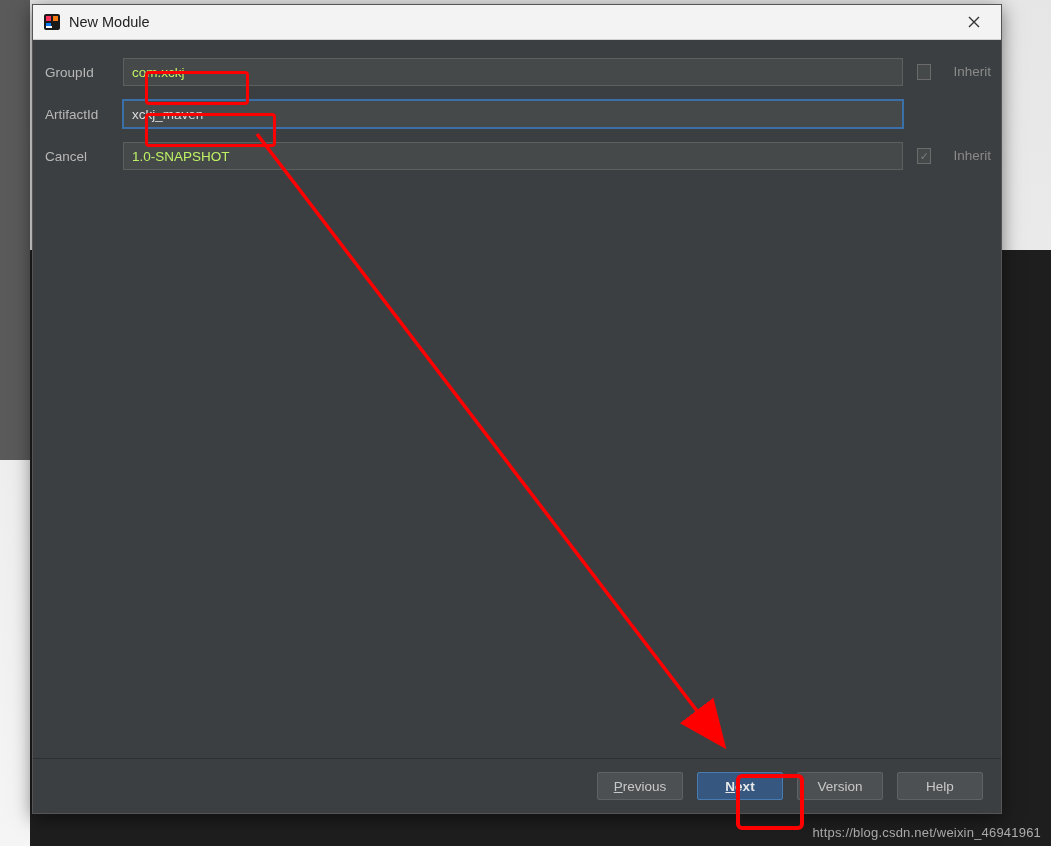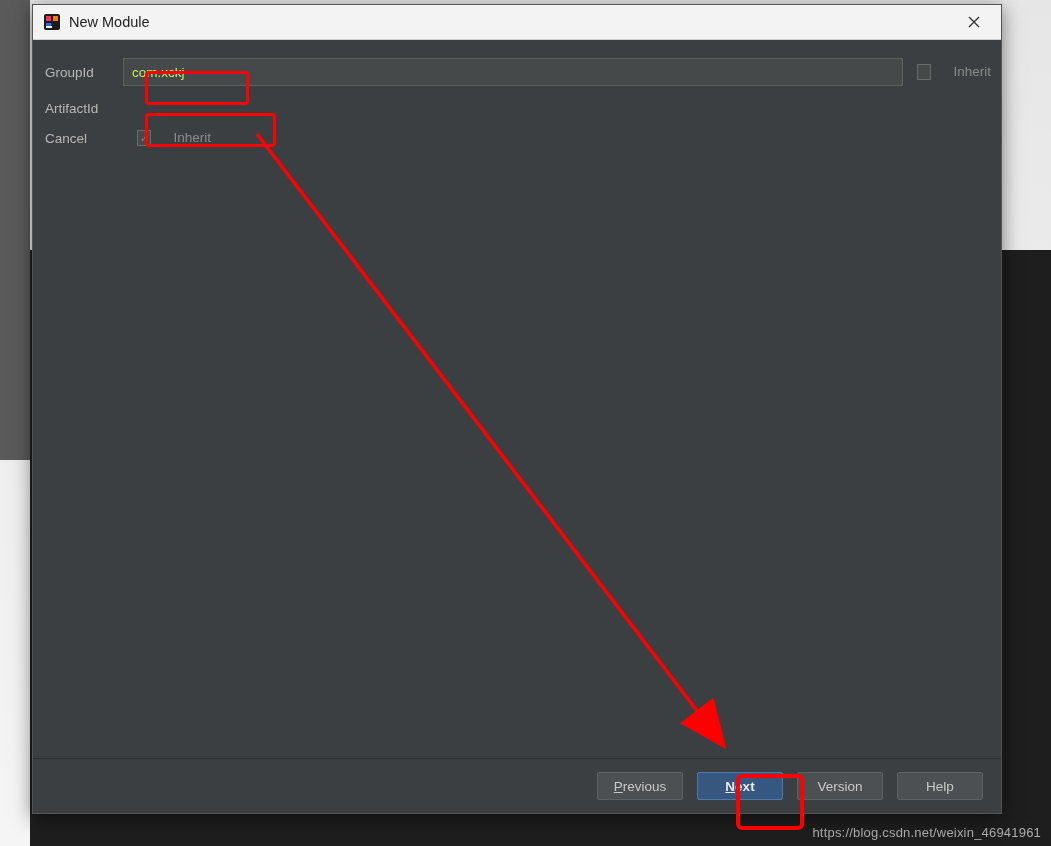--- a/index.html
+++ b/index.html
@@ -229,28 +229,34 @@
         <input class="textfield" type="text" value="com.xckj" style="">
       </div>
       <div class="inherit-cell">
         <span class="cbx"></span>
         <span>Inherit</span>
       </div>
     </div>
 
     <div class="row">
       <div class="label">ArtifactId</div>
+      <div class="field-wrap">
+        <input class="textfield focused" type="text" value="xckj_maven" style="">
+      </div>
       <div class="inherit-cell" style="visibility:hidden">
         <span class="cbx"></span>
           <span>Inherit</span>
       </div>
     </div>
 
     <div class="row">
       <div class="label">Cancel</div>
+      <div class="field-wrap">
+        <input class="textfield" type="text" value="1.0-SNAPSHOT" style="">
+      </div>
       <div class="inherit-cell">
         <span class="cbx">✓</span>
         <span>Inherit</span>
       </div>
     </div>
   </div>
 
   <div class="footer">
     <button class="btn">
         <span class="ul">P</span>

